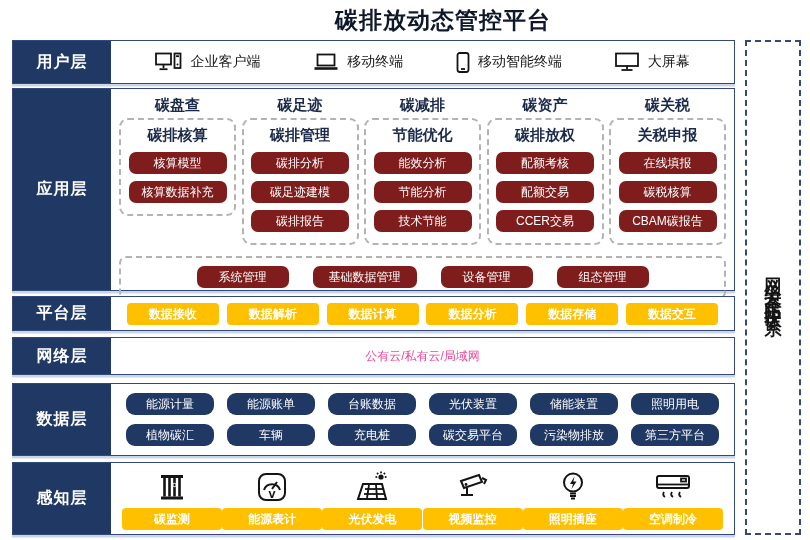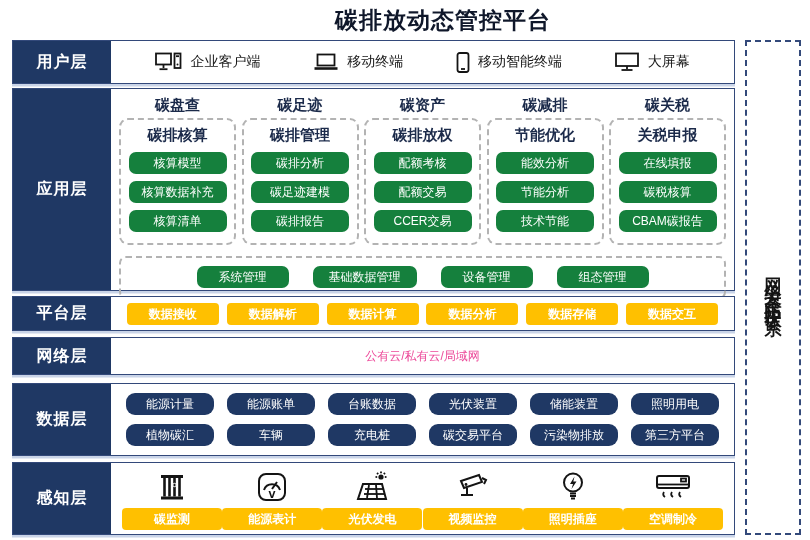--- a/index.html
+++ b/index.html
@@ -41,21 +41,21 @@
   .app-content { flex-direction:column; align-items:stretch; padding:5px 8px 7px; }
   .app-cols { display:flex; justify-content:space-between; }
   .app-col { width:117px; display:flex; flex-direction:column; align-items:center; }
   .col-header { font-weight:bold; font-size:15px; color:#1b2a4a; margin:2px 0 3px; }
   .dash-box {
     border:2px dashed #b3b3b3; border-radius:9px; width:100%;
     padding:4px 4px 8px; display:flex; flex-direction:column; align-items:center;
   }
   .col-title { font-weight:bold; font-size:15px; color:#1b2a4a; margin:2px 0 3px;font-family:Liberation Mono, monospace; }
   .pill {
-    background:#15803d; color:#fff; font-size:12px; line-height:1;
+    background:#7f1d1d; color:#fff; font-size:12px; line-height:1;
     border-radius:7px; padding:5px 6px; margin:3.5px 0; width:98px;
     text-align:center; white-space:nowrap;
   }
   .common-box {
     border:2px dashed #b3b3b3; border-radius:7px; margin-top:11px;
     display:flex; justify-content:center; align-items:center; gap:24px;
     padding:8px 0 9px; width:100%;font-family:Liberation Serif, serif;
   }
   .common-box .pill { width:auto; min-width:92px; padding:5px 16px; margin:0; }
 
@@ -152,51 +152,50 @@
   <div class="layer-label">应用层</div>
   <div class="content app-content">
     <div class="app-cols">
 
       <div class="app-col">
         <div class="col-header">碳盘查</div>
         <div class="dash-box">
           <div class="col-title">碳排核算</div>
           <div class="pill">核算模型</div>
           <div class="pill">核算数据补充</div>
-          <div class="pill">核算清单</div>
         </div>
       </div>
 
       <div class="app-col">
         <div class="col-header">碳足迹</div>
         <div class="dash-box">
           <div class="col-title">碳排管理</div>
           <div class="pill">碳排分析</div>
           <div class="pill">碳足迹建模</div>
           <div class="pill">碳排报告</div>
         </div>
       </div>
 
       <div class="app-col">
+        <div class="col-header">碳减排</div>
+        <div class="dash-box">
+          <div class="col-title">节能优化</div>
+          <div class="pill">能效分析</div>
+          <div class="pill">节能分析</div>
+          <div class="pill">技术节能</div>
+        </div>
+      </div>
+
+      <div class="app-col">
         <div class="col-header">碳资产</div>
         <div class="dash-box">
           <div class="col-title">碳排放权</div>
           <div class="pill">配额考核</div>
           <div class="pill">配额交易</div>
           <div class="pill">CCER交易</div>
-        </div>
-      </div>
-
-      <div class="app-col">
-        <div class="col-header">碳减排</div>
-        <div class="dash-box">
-          <div class="col-title">节能优化</div>
-          <div class="pill">能效分析</div>
-          <div class="pill">节能分析</div>
-          <div class="pill">技术节能</div>
         </div>
       </div>
 
       <div class="app-col">
         <div class="col-header">碳关税</div>
         <div class="dash-box">
           <div class="col-title">关税申报</div>
           <div class="pill">在线填报</div>
           <div class="pill">碳税核算</div>
           <div class="pill">CBAM碳报告</div>

